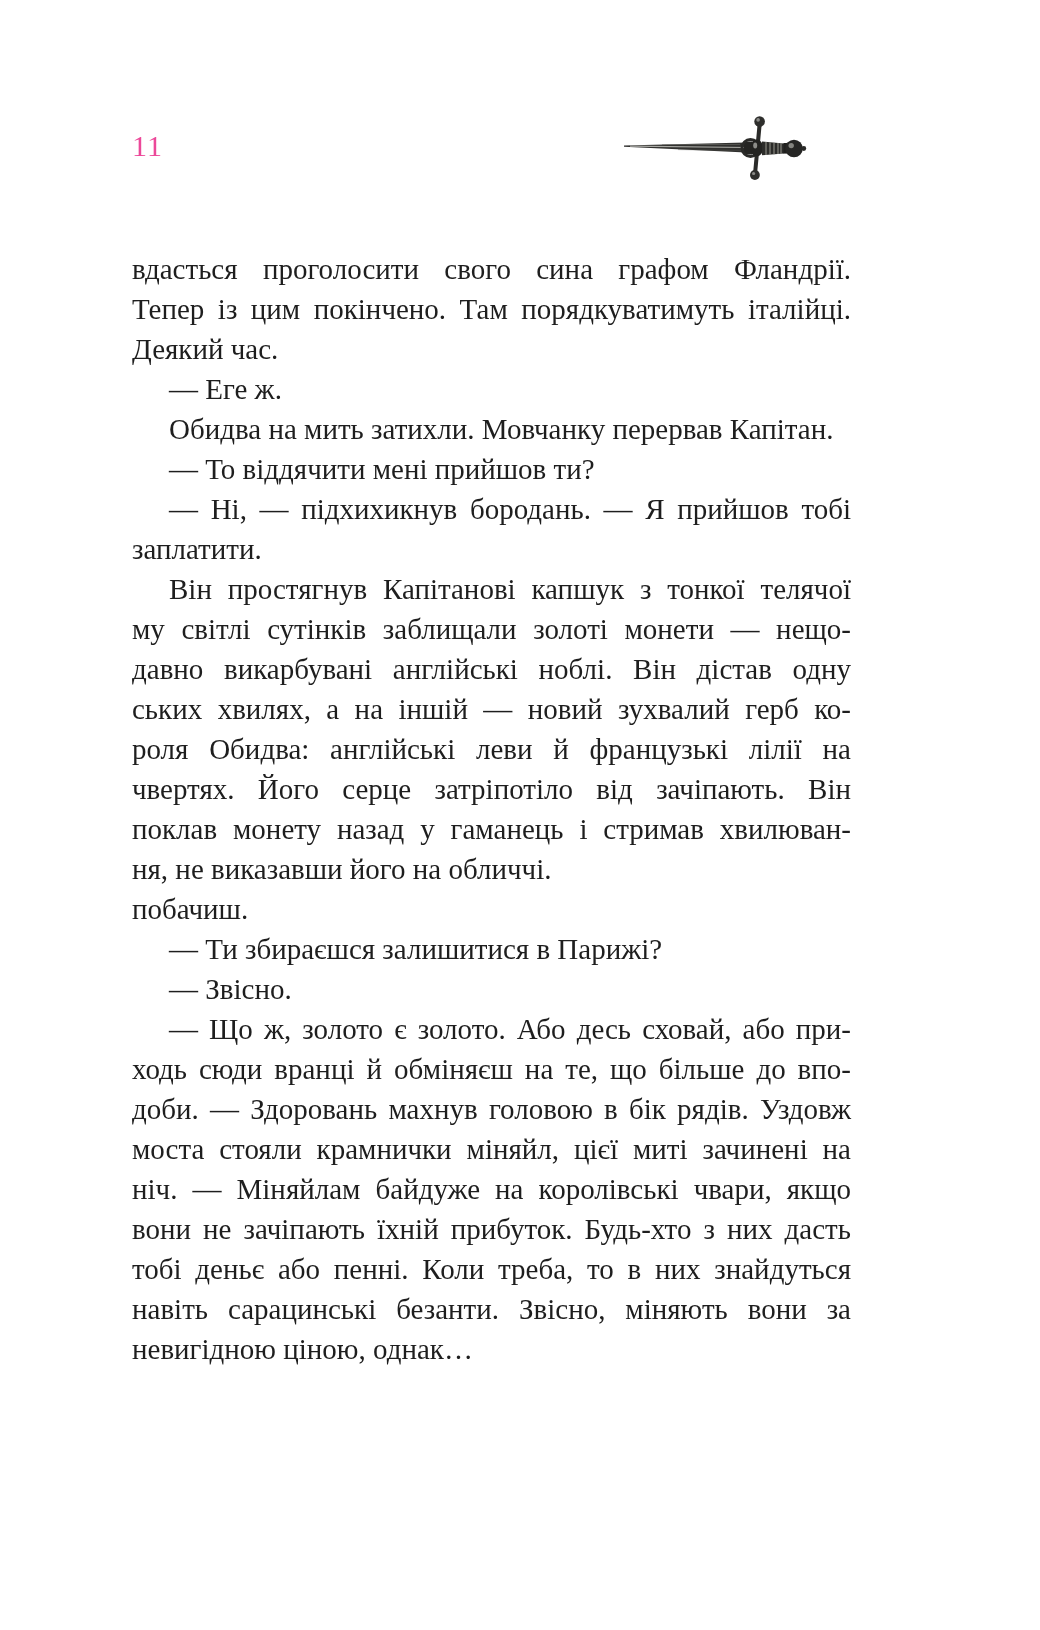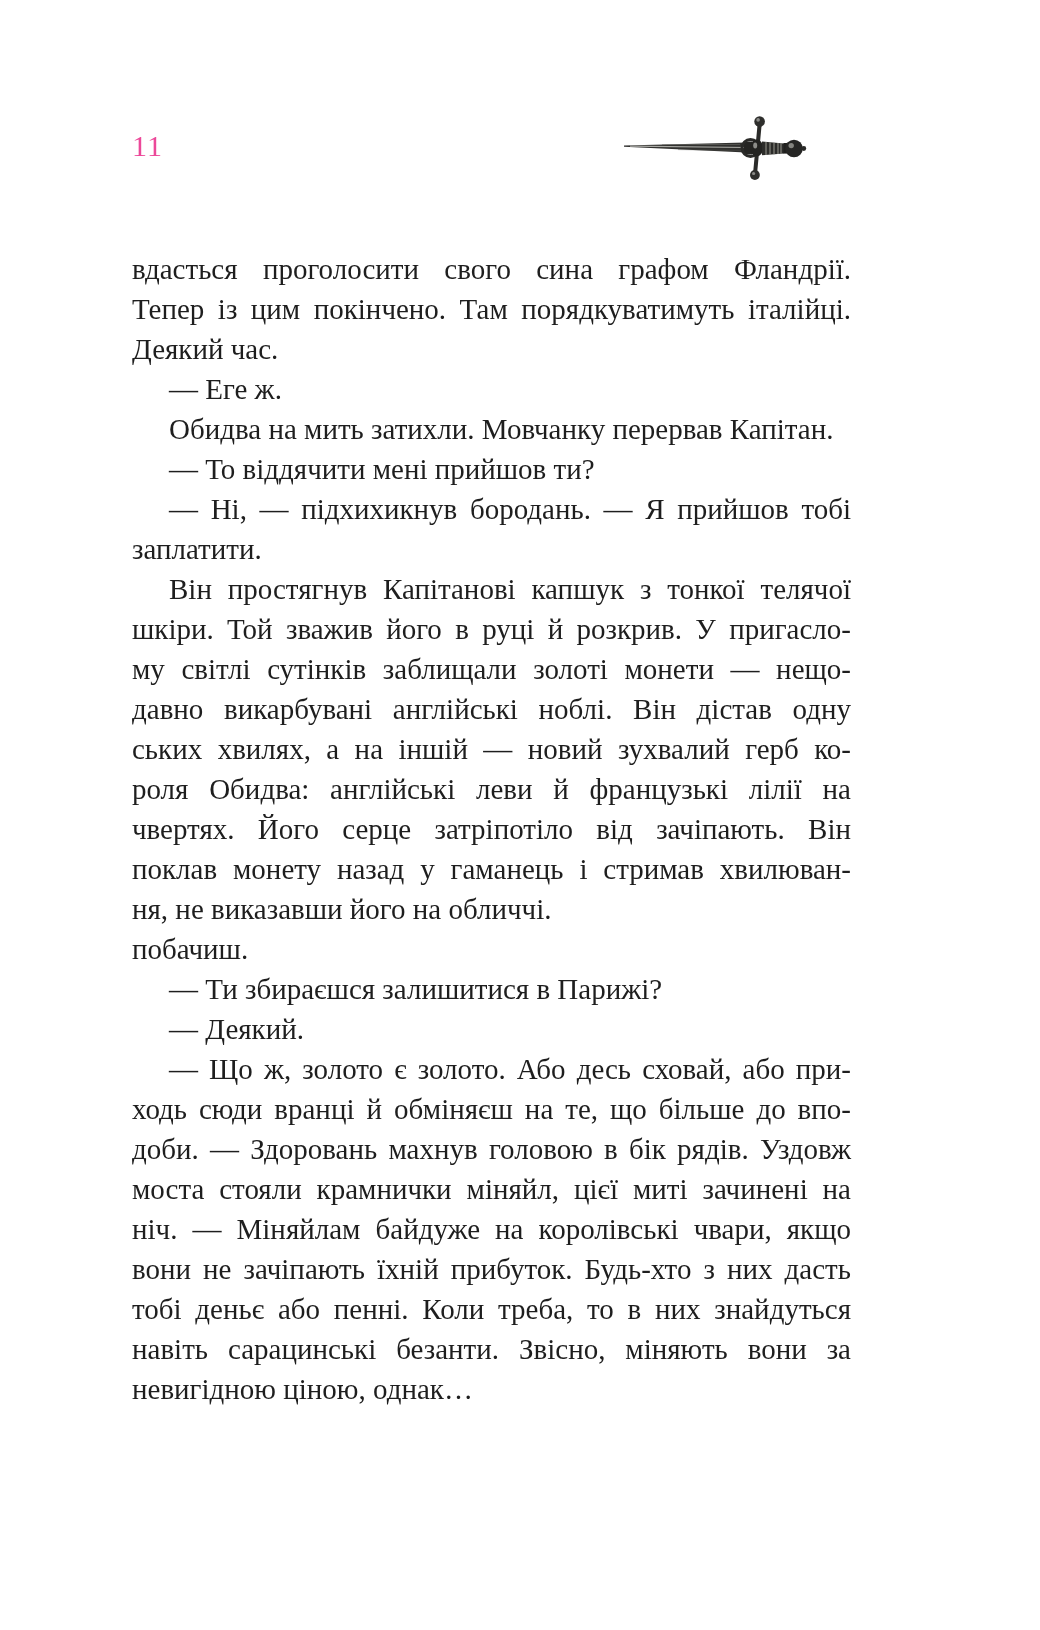--- a/index.html
+++ b/index.html
@@ -94,37 +94,36 @@
       </div>
       <div class="paragraph">
         <div class="line indent last"><span>— То віддячити мені прийшов </span><span class="em">ти</span><span>?</span></div>
       </div>
       <div class="paragraph">
         <div class="line indent"><span>— Ні, — підхихикнув бородань. — Я прийшов тобі</span></div>
         <div class="line last"><span>заплатити.</span></div>
       </div>
       <div class="paragraph">
         <div class="line indent"><span>Він простягнув Капітанові капшук з тонкої телячої</span></div>
-        <div class="line"><span>шкіри. Той зважив його в руці й розкрив. У пригасло-</span></div>
         <div class="line"><span>му світлі сутінків заблищали золоті монети — нещо-</span></div>
         <div class="line"><span>давно викарбувані англійські ноблі. Він дістав одну</span></div>
         <div class="line"><span>ських хвилях, а на іншій — новий зухвалий герб ко-</span></div>
         <div class="line"><span>роля Обидва: англійські леви й французькі лілії на</span></div>
         <div class="line"><span>чвертях. Його серце затріпотіло від зачіпають. Він</span></div>
         <div class="line"><span>поклав монету назад у гаманець і стримав хвилюван-</span></div>
         <div class="line last"><span>ня, не виказавши його на обличчі.</span></div>
       </div>
       <div class="paragraph">
         <div class="line last"><span>побачиш.</span></div>
       </div>
       <div class="paragraph">
         <div class="line indent last"><span>— Ти збираєшся залишитися в Парижі?</span></div>
       </div>
       <div class="paragraph">
-        <div class="line indent last"><span>— Деякий.</span></div>
+        <div class="line indent last"><span>— Звісно.</span></div>
       </div>
       <div class="paragraph">
         <div class="line indent"><span>— Що ж, золото є золото. Або десь сховай, або при-</span></div>
         <div class="line"><span>ходь сюди вранці й обміняєш на те, що більше до впо-</span></div>
         <div class="line"><span>доби. — Здоровань махнув головою в бік рядів. Уздовж</span></div>
         <div class="line"><span>моста стояли крамнички міняйл, цієї миті зачинені на</span></div>
         <div class="line"><span>ніч. — Міняйлам байдуже на королівські чвари, якщо</span></div>
         <div class="line"><span>вони не зачіпають їхній прибуток. Будь-хто з них дасть</span></div>
         <div class="line"><span>тобі деньє або пенні. Коли треба, то в них знайдуться</span></div>
         <div class="line"><span>навіть сарацинські безанти. Звісно, міняють вони за</span></div>

